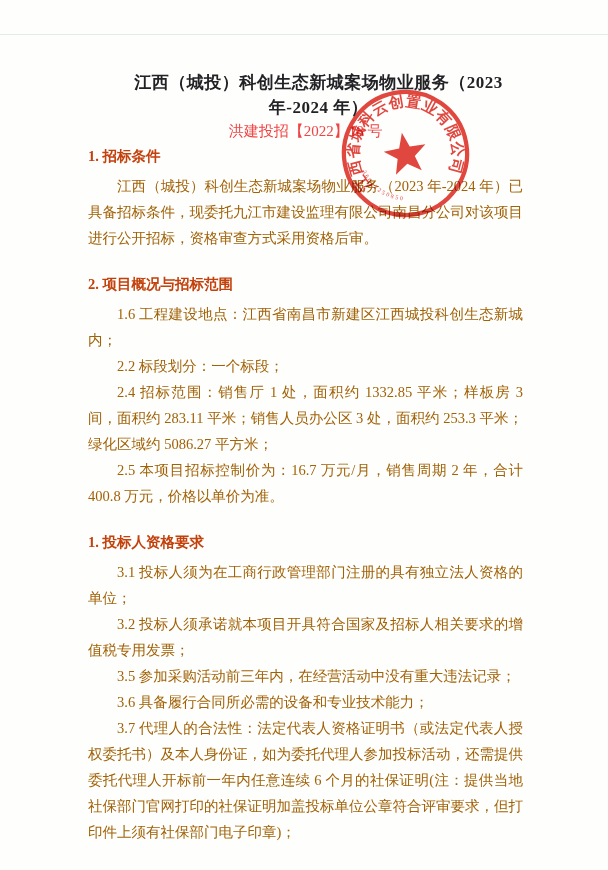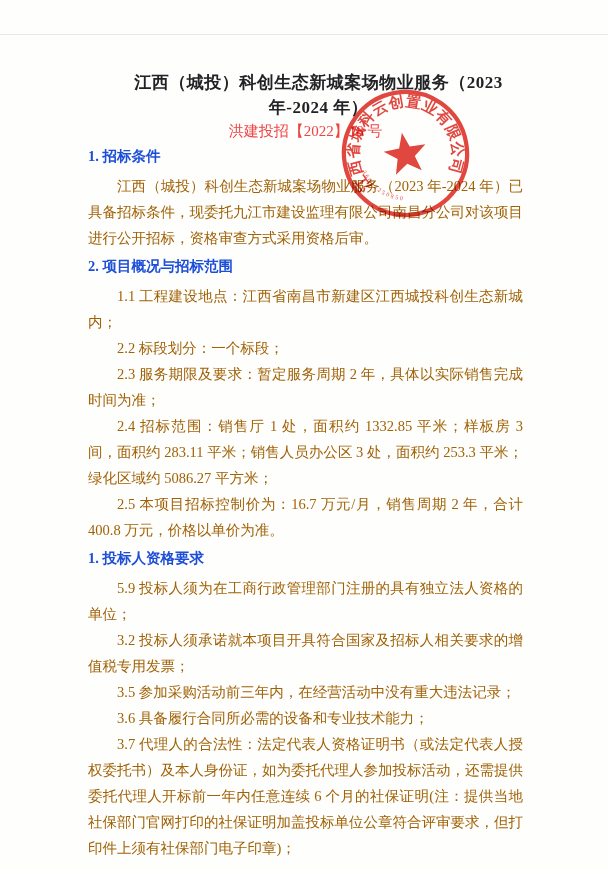--- a/index.html
+++ b/index.html
@@ -20,24 +20,24 @@
   .title {
     text-align:center; font-weight:bold;
     font-size:17px; line-height:25px; color:#222226;
     letter-spacing:0.5px;
     margin-left:26px;
   }
   .docnum {
     text-align:center; font-size:15px; line-height:22px; color:#ef4444;
   }
   .sec-heading {
-    font-size:14.5px; line-height:19px; font-weight:bold; color:#1d4ed8;
+    font-size:14.5px; line-height:19px; font-weight:bold; color:#c2410c;
     margin-top:5px;
   }
-  .sec-heading.gap { margin-top:6px; }
+  .sec-heading.gap { margin-top:24px; }
   .sec-body { margin-top:7px; }
   .para {
     font-size:14.5px; line-height:26px;
     text-align:justify;
     text-indent:2em;
     color:#a16207;
   }
   .seal {
     position:absolute; left:340px; top:87px;
     width:131px; height:133px;
@@ -59,30 +59,29 @@
   <div class="title">江西（城投）科创生态新城案场物业服务（2023 年-2024 年）</div>
   <div class="docnum">洪建投招【2022】18 号</div>
 
   <h2 class="sec-heading">1. 招标条件</h2>
   <div class="sec-body">
     <p class="para">江西（城投）科创生态新城案场物业服务（2023 年-2024 年）已具备招标条件，现委托九江市建设监理有限公司南昌分公司对该项目进行公开招标，资格审查方式采用资格后审。</p>
   </div>
 
   <h2 class="sec-heading gap">2. 项目概况与招标范围</h2>
   <div class="sec-body">
-    <p class="para">1.1 工程建设地点：江西省南昌市新建区江西城投科创生态新城内；</p>
+    <p class="para">1.6 工程建设地点：江西省南昌市新建区江西城投科创生态新城内；</p>
     <p class="para">2.2 标段划分：一个标段；</p>
-    <p class="para">2.3 服务期限及要求：暂定服务周期 2 年，具体以实际销售完成时间为准；</p>
     <p class="para">2.4 招标范围：销售厅 1 处，面积约 1332.85 平米；样板房 3 间，面积约 283.11 平米；销售人员办公区 3 处，面积约 253.3 平米；绿化区域约 5086.27 平方米；</p>
     <p class="para">2.5 本项目招标控制价为：16.7 万元/月，销售周期 2 年，合计 400.8 万元，价格以单价为准。</p>
   </div>
 
   <h2 class="sec-heading gap">1. 投标人资格要求</h2>
   <div class="sec-body">
-    <p class="para">5.9 投标人须为在工商行政管理部门注册的具有独立法人资格的单位；</p>
+    <p class="para">3.1 投标人须为在工商行政管理部门注册的具有独立法人资格的单位；</p>
     <p class="para">3.2 投标人须承诺就本项目开具符合国家及招标人相关要求的增值税专用发票；</p>
     <p class="para">3.5 参加采购活动前三年内，在经营活动中没有重大违法记录；</p>
     <p class="para">3.6 具备履行合同所必需的设备和专业技术能力；</p>
     <p class="para">3.7 代理人的合法性：法定代表人资格证明书（或法定代表人授权委托书）及本人身份证，如为委托代理人参加投标活动，还需提供委托代理人开标前一年内任意连续 6 个月的社保证明(注：提供当地社保部门官网打印的社保证明加盖投标单位公章符合评审要求，但打印件上须有社保部门电子印章)；</p>
 
   </div>
 
   <svg class="seal" viewBox="0 0 200 200" style="color: rgb(221, 43, 34);">
     <defs>
       <path id="sealArcTop" d="M 41,141.3 A 72,72 0 1 1 159,141.3" fill="none"></path>

